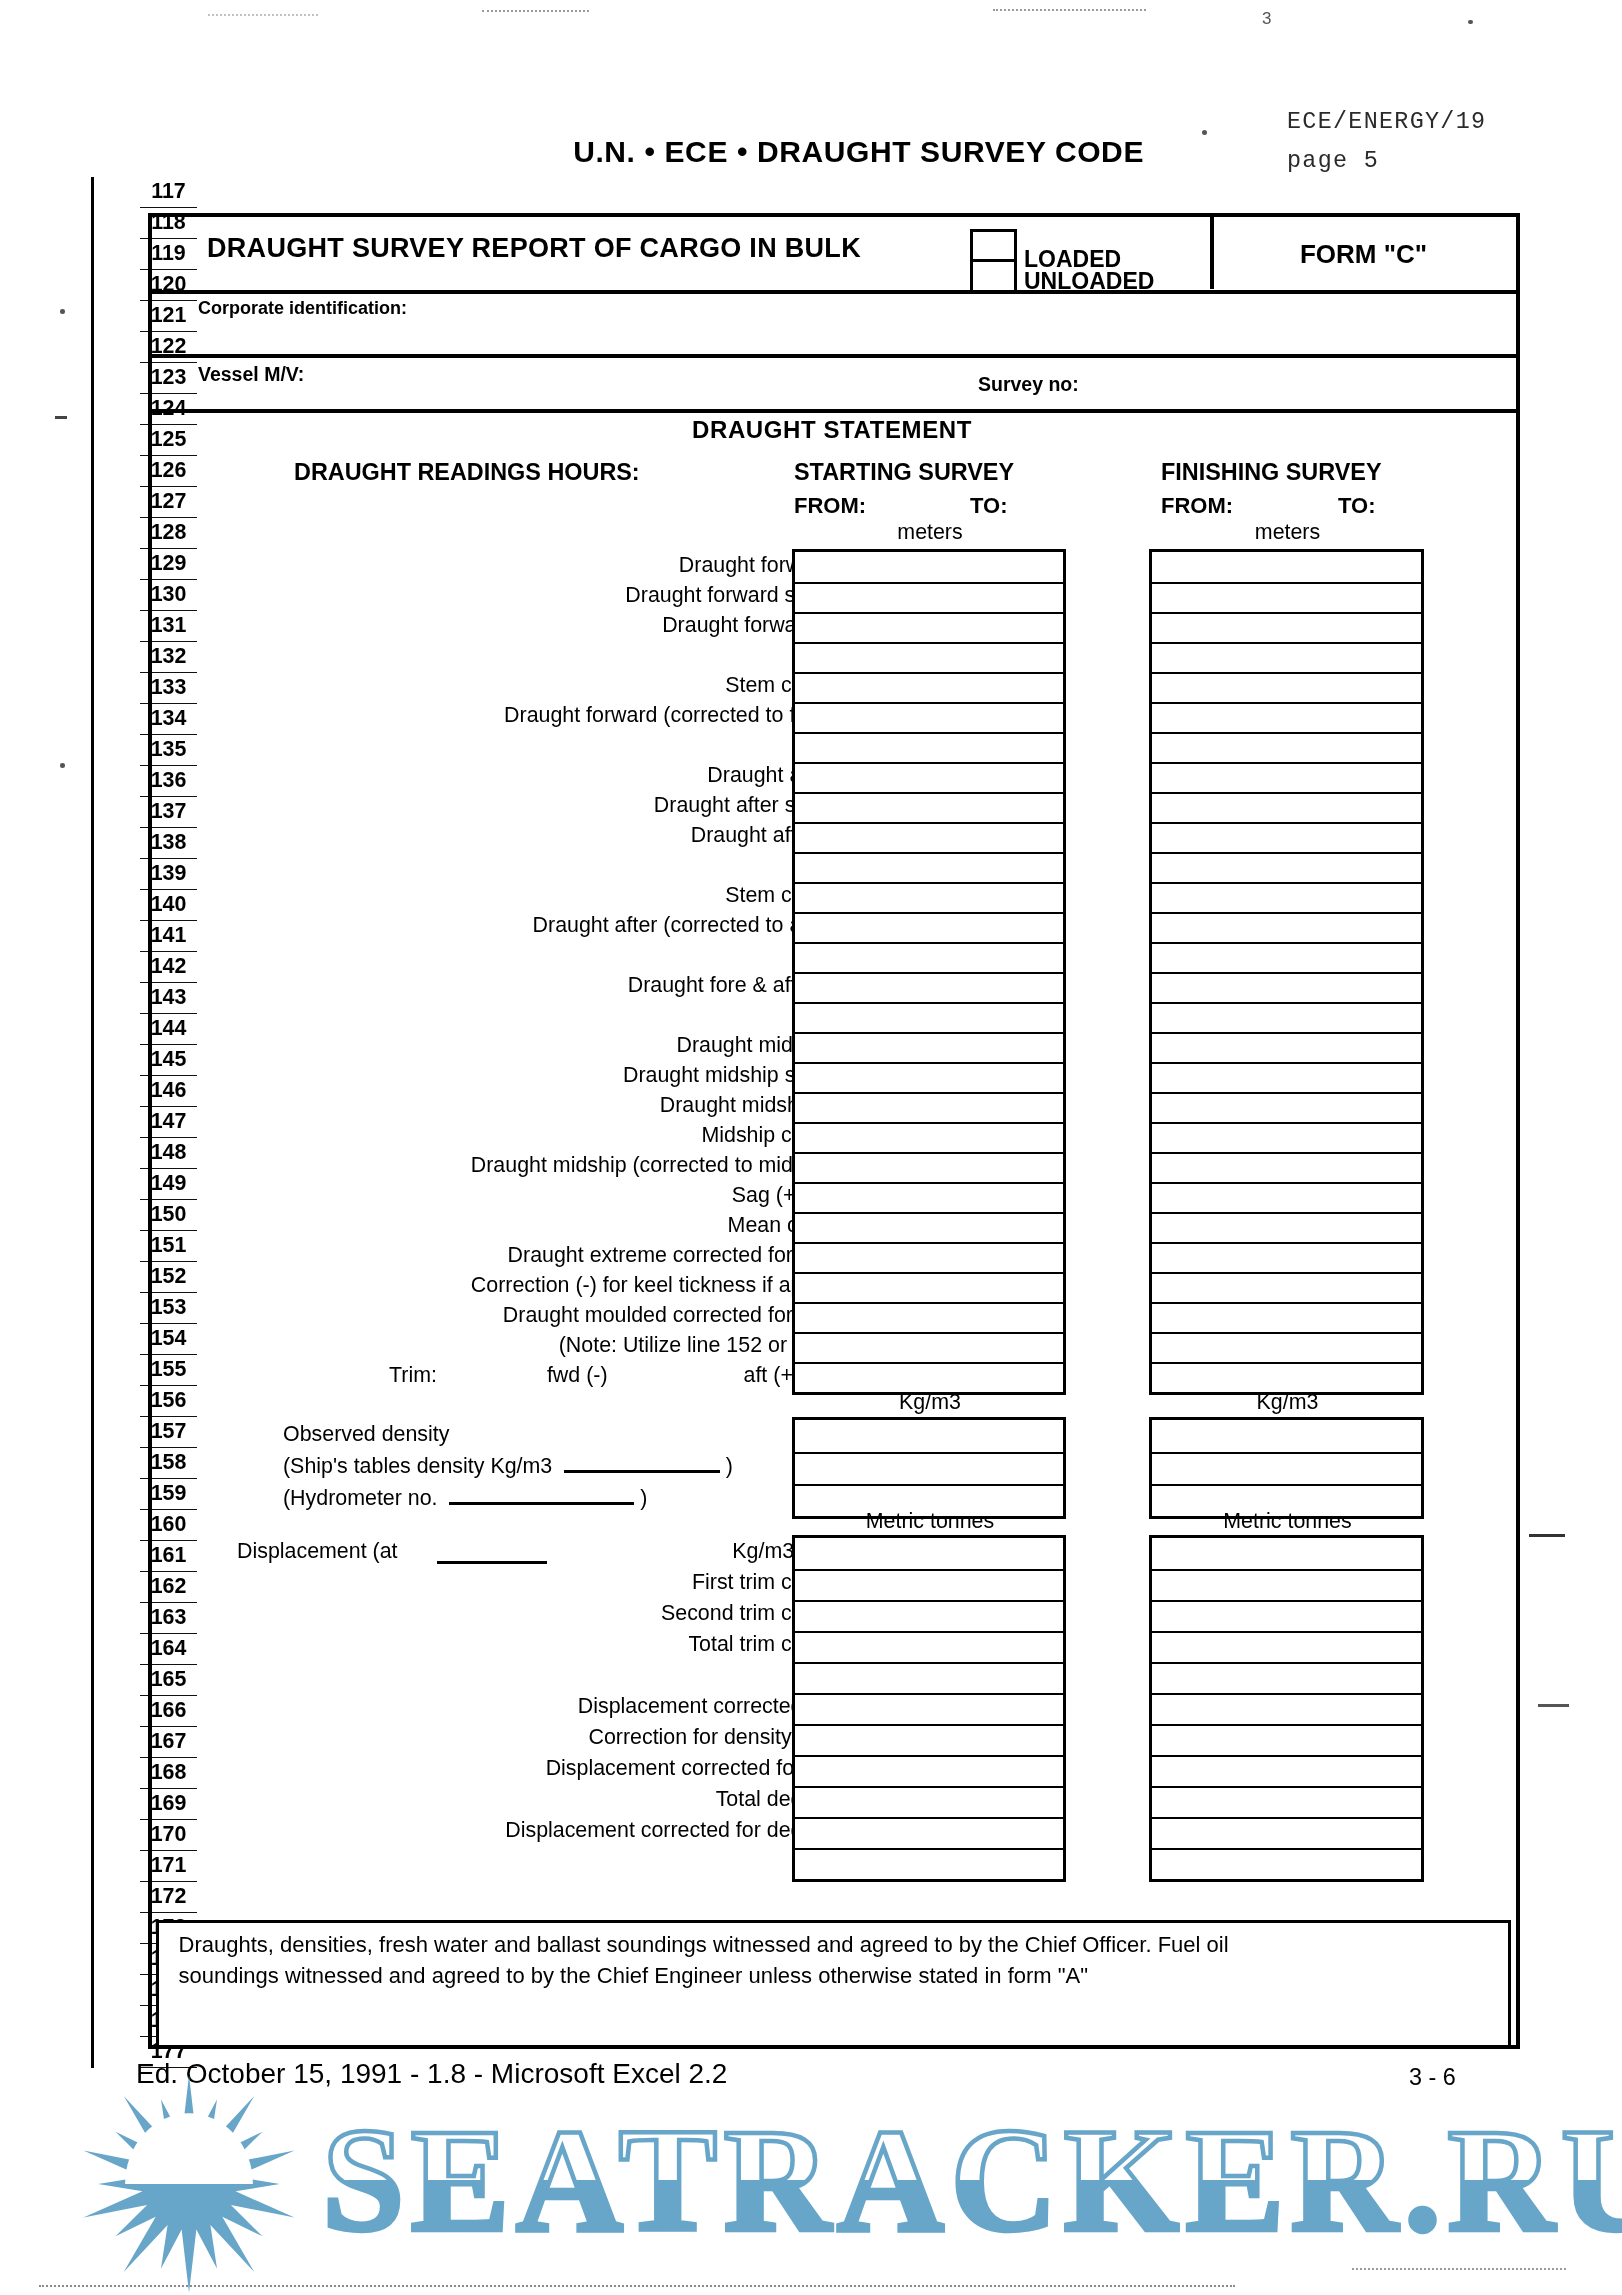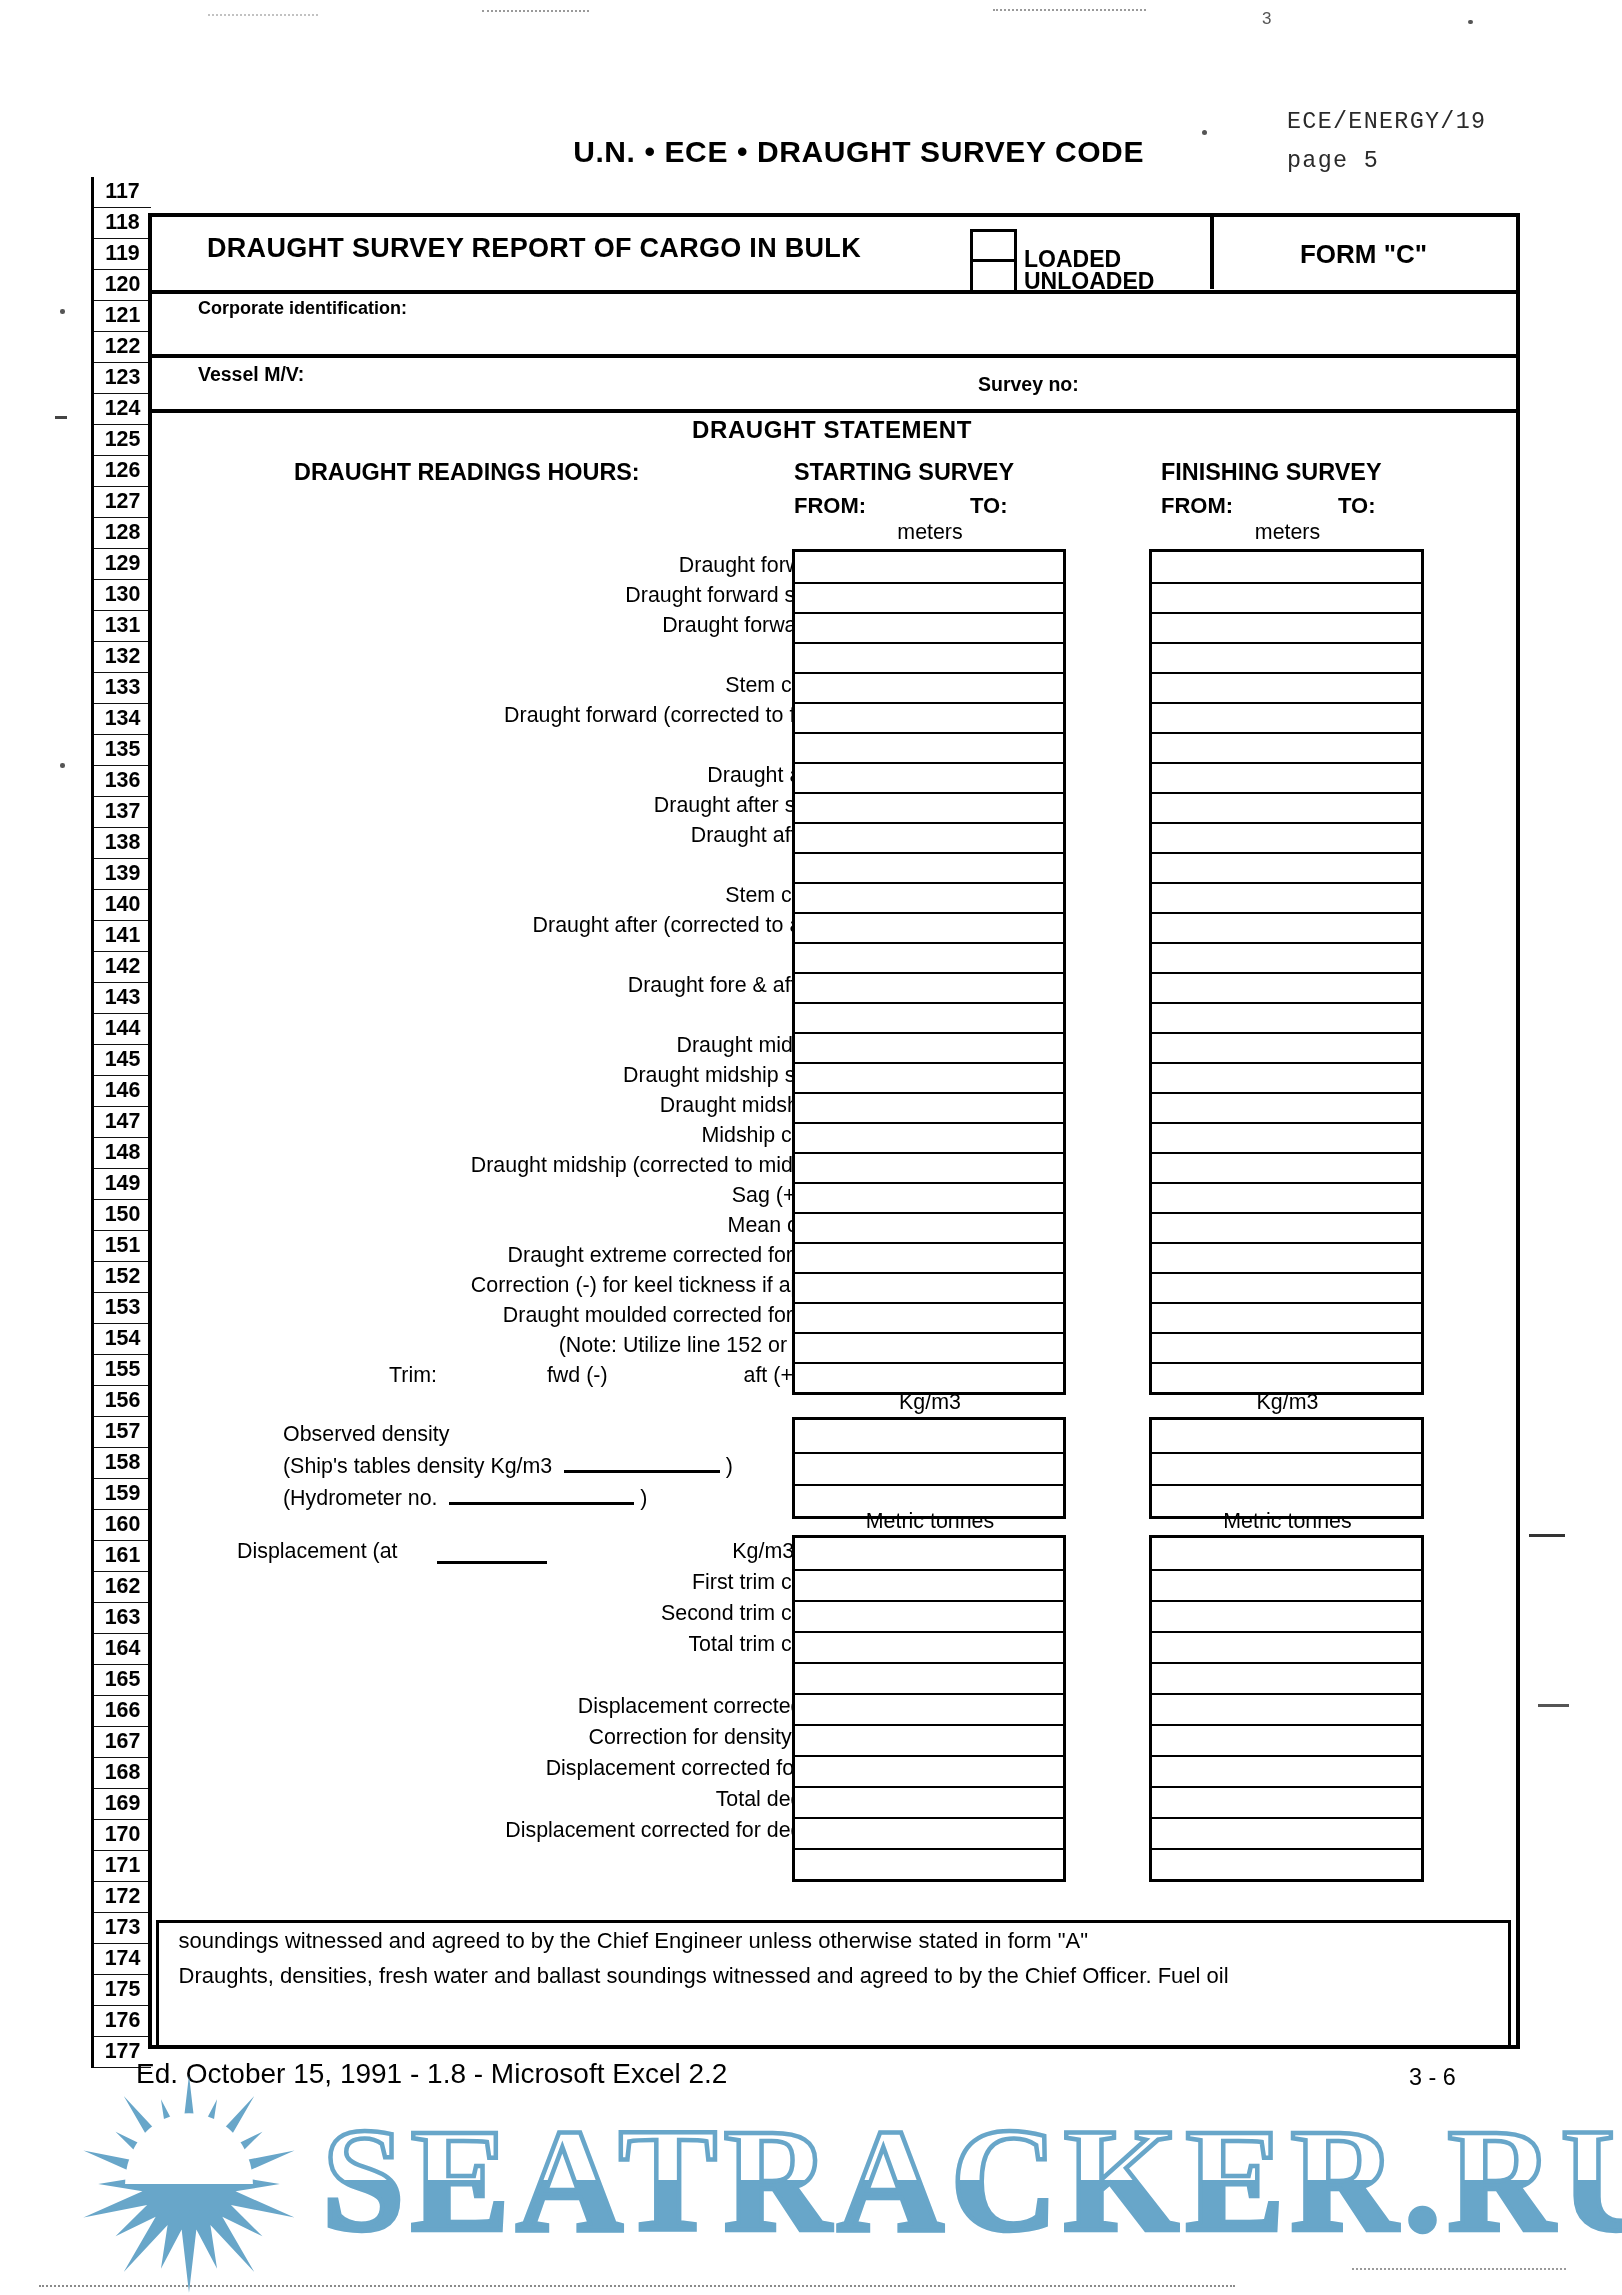--- a/index.html
+++ b/index.html
@@ -54,21 +54,21 @@
   <div class="abs speck" style="left:60px;top:763px;width:4.5px;height:4.5px;"></div>
   <div class="abs dash" style="left:1529px;top:1534px;width:36px;height:3.2px;background:#333;"></div>
   <div class="abs dash" style="left:1538px;top:1704px;width:31px;height:2.6px;background:#555;"></div>
   <div class="abs speck" style="left:1202px;top:130px;width:5.2px;height:5.2px;"></div>
 
   <div class="abs mono" style="left:1287px;top:109px;font-size:23.4px;letter-spacing:1.3px;color:#2a2a2a;">ECE/ENERGY/19</div>
   <div class="abs mono" style="left:1287px;top:148px;font-size:23.4px;letter-spacing:1.3px;color:#2a2a2a;">page 5</div>
 
   <div class="abs bold" style="left:494px;top:135px;width:650px;text-align:right;font-size:30px;letter-spacing:0.6px;">U.N. • ECE • DRAUGHT SURVEY CODE</div>
 
-  <div class="abs rail" style="left:91px;top:177px;width:57px;">
+  <div class="abs rail" style="left:91px;top:177px;width:57px;padding-left:46px;">
       <div class="rail-cell">117</div>
       <div class="rail-cell">118</div>
       <div class="rail-cell">119</div>
       <div class="rail-cell">120</div>
       <div class="rail-cell">121</div>
       <div class="rail-cell">122</div>
       <div class="rail-cell">123</div>
       <div class="rail-cell">124</div>
       <div class="rail-cell">125</div>
       <div class="rail-cell">126</div>
@@ -311,22 +311,22 @@
       <div class="cellrow" style="height: 31px;"></div>
       <div class="cellrow" style="height: 31px;"></div>
       <div class="cellrow" style="height: 31px;"></div>
       <div class="cellrow" style="height: 31px;"></div>
       <div class="cellrow" style="height: 31px;"></div>
       <div class="cellrow" style="height: 31px;"></div>
       <div class="cellrow" style="height: 31px;"></div>
     </div>
 
   <div class="abs" style="left:156px;top:1920px;width:1349px;height:122px;border:3.9px solid #000;background:#fff;">
+    <div style="margin:9px 0 0 19.5px;font-size:22px;">Draughts, densities, fresh water and ballast soundings witnessed and agreed to by the Chief Officer. Fuel oil</div>
     <div style="margin:5.2px 0 0 19.5px;font-size:22px;">soundings witnessed and agreed to by the Chief Engineer unless otherwise stated in form "A"</div>
-    <div style="margin:9px 0 0 19.5px;font-size:22px;">Draughts, densities, fresh water and ballast soundings witnessed and agreed to by the Chief Officer. Fuel oil</div>
   </div>
 
   <div class="abs" style="left:136px;top:2058px;font-size:28px;">Ed. October 15, 1991 - 1.8 - Microsoft Excel 2.2</div>
   <div class="abs" style="left:1409px;top:2064px;font-size:23.4px;">3 - 6</div>
 
   <svg class="abs" style="left:19.5px;top:2073px;" width="338" height="222" viewBox="0 0 100 66">
     <polygon id="wm-sun-star" fill="#68a6c9" points="50.00,0.66 52.19,19.45 58.34,7.84 56.36,20.78 69.40,6.84 59.90,23.30 71.84,17.45 62.47,26.77 81.38,23.01 63.83,30.85 77.00,33.00 63.83,35.15 81.38,42.99 62.47,39.23 71.84,48.55 59.90,42.70 69.40,59.16 56.36,45.22 58.34,58.16 52.19,46.55 50.00,65.34 47.81,46.55 41.66,58.16 43.64,45.22 30.60,59.16 40.10,42.70 28.16,48.55 37.53,39.23 18.62,42.99 36.17,35.15 23.00,33.00 36.17,30.85 18.62,23.01 37.53,26.77 28.16,17.45 40.10,23.30 30.60,6.84 43.64,20.78 41.66,7.84 47.81,19.45"></polygon>
     <path d="M 31,33 A 19,21 0 0 1 69,33 L 31,33 Z" fill="#ffffff"></path>
   </svg>
   <div class="abs" style="left:322px;top:2106px;width:1300px;height:162px;">

